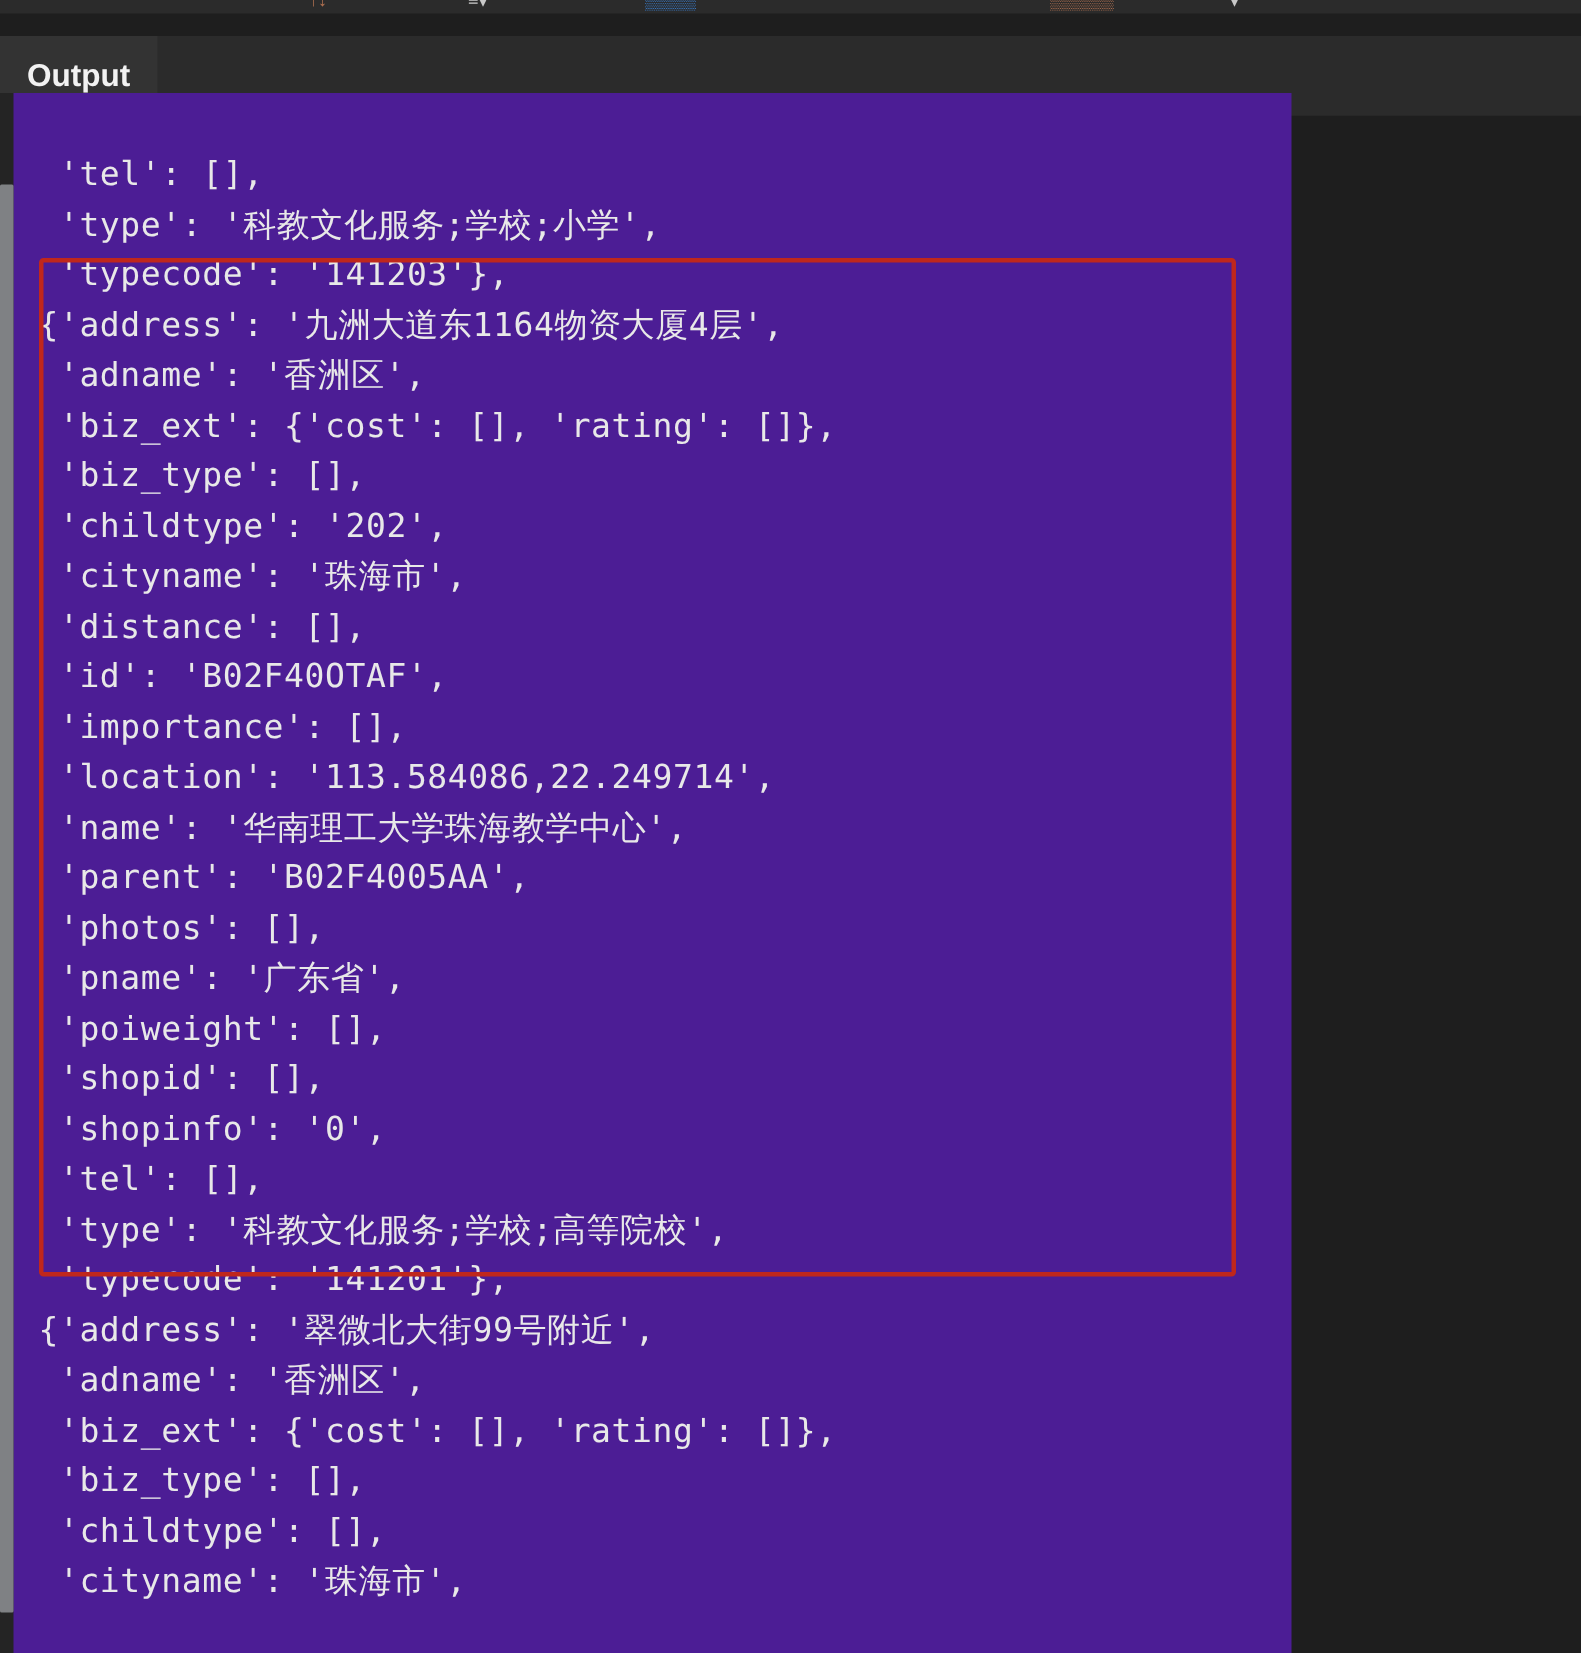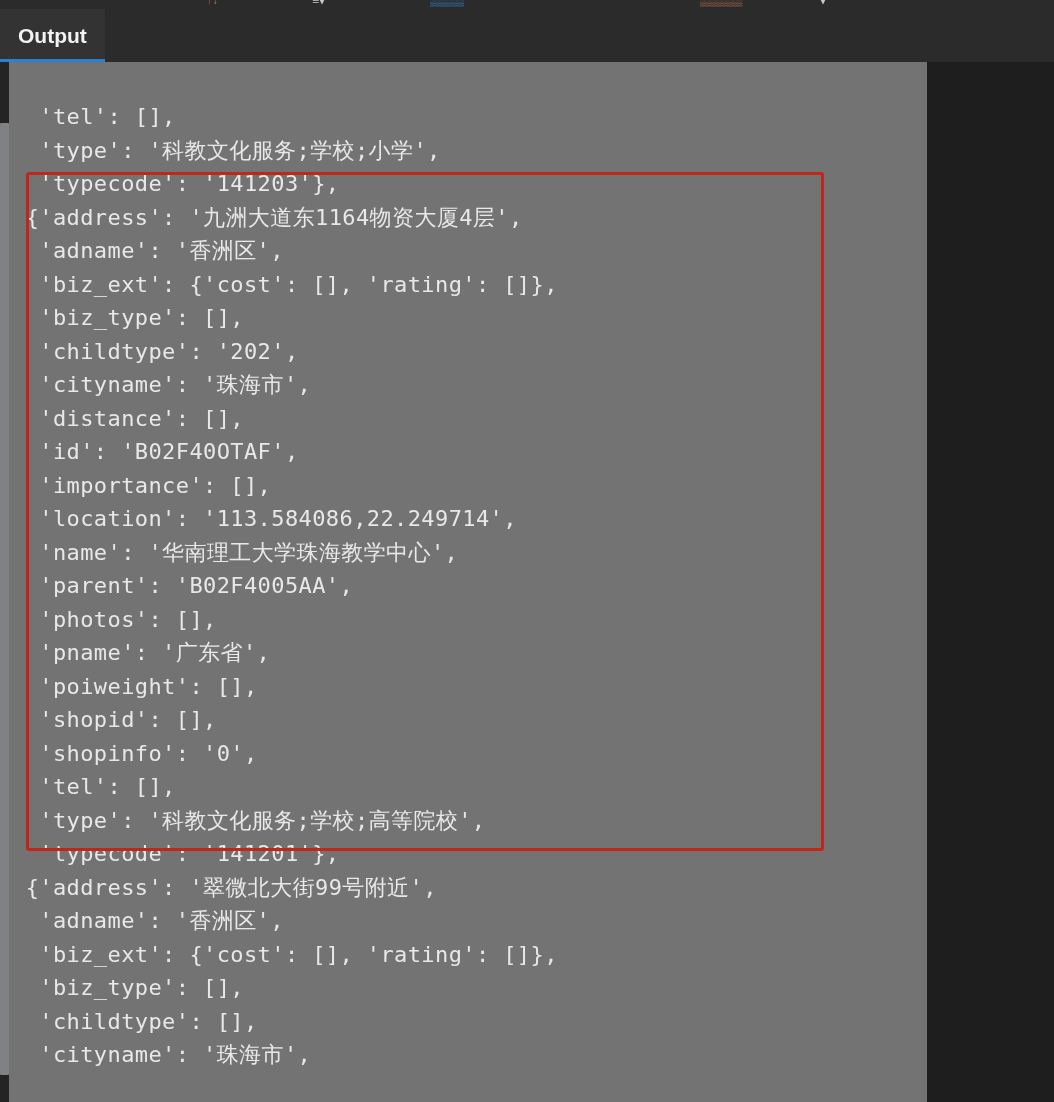--- a/index.html
+++ b/index.html
@@ -35,21 +35,21 @@
   }
   .tb-1 { left: 206px; color: #b07050; }
   .tb-2 { left: 312px; color: #c8c8c8; }
   .tb-3 { left: 430px; color: #3a7fd0; }
   .tb-4 { left: 700px; color: #b07050; }
   .tb-5 { left: 820px; color: #c8c8c8; }
 
   
   .tabbar {
     position: absolute;
-    left: 0; top: 9px;
+    left: 0; top: 24px;
     width: 1054px;
     height: 53px;
     background: #2b2b2b;
     display: flex;
     align-items: stretch;
   }
   .tab {
     position: relative;
     display: flex;
     align-items: center;
@@ -73,23 +73,23 @@
   }
   .tabbar-filler {
     flex: 1;
     background: #2b2b2b;
   }
 
   
   .console {
     position: absolute;
     left: 0; top: 62px;
-    width: 927px;
+    width: 861px;
     height: 1040px;
-    background: #737373;
+    background: #4c1d95;
     overflow: hidden;
   }
   .console-inner {
     position: absolute;
     left: 0; top: 0;
     width: 1054px;
     height: 1040px;
   }
 
   

